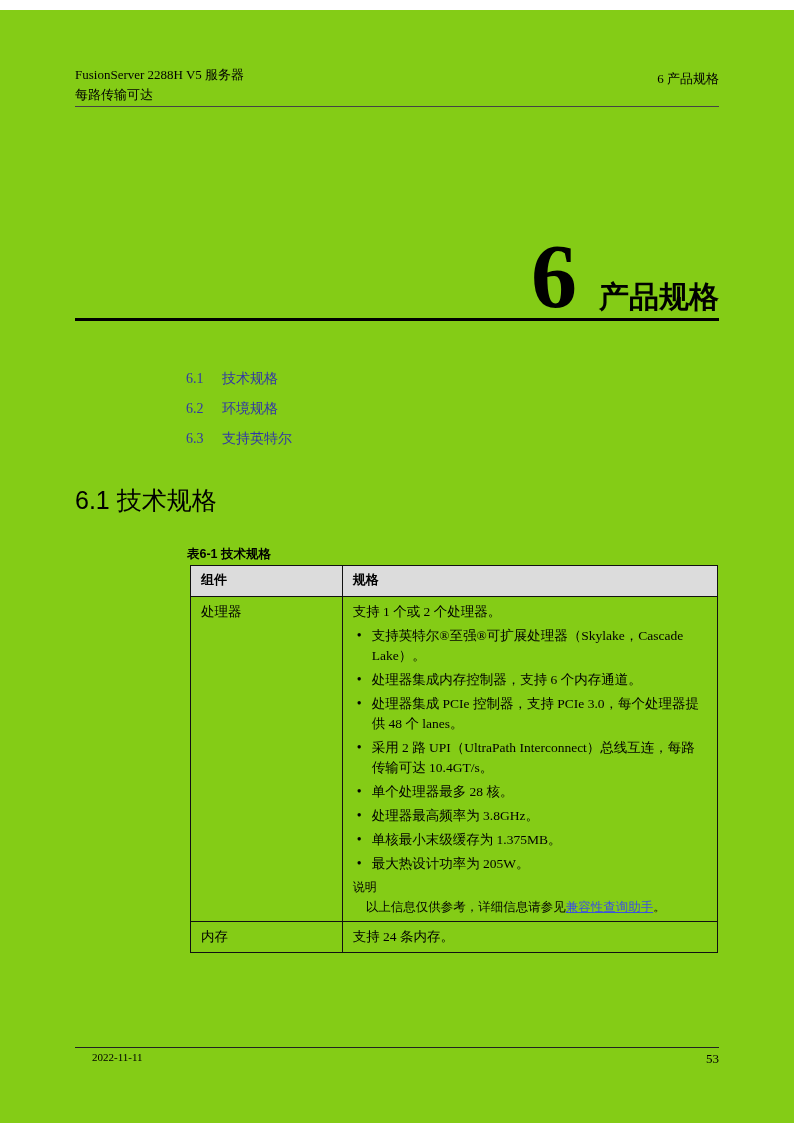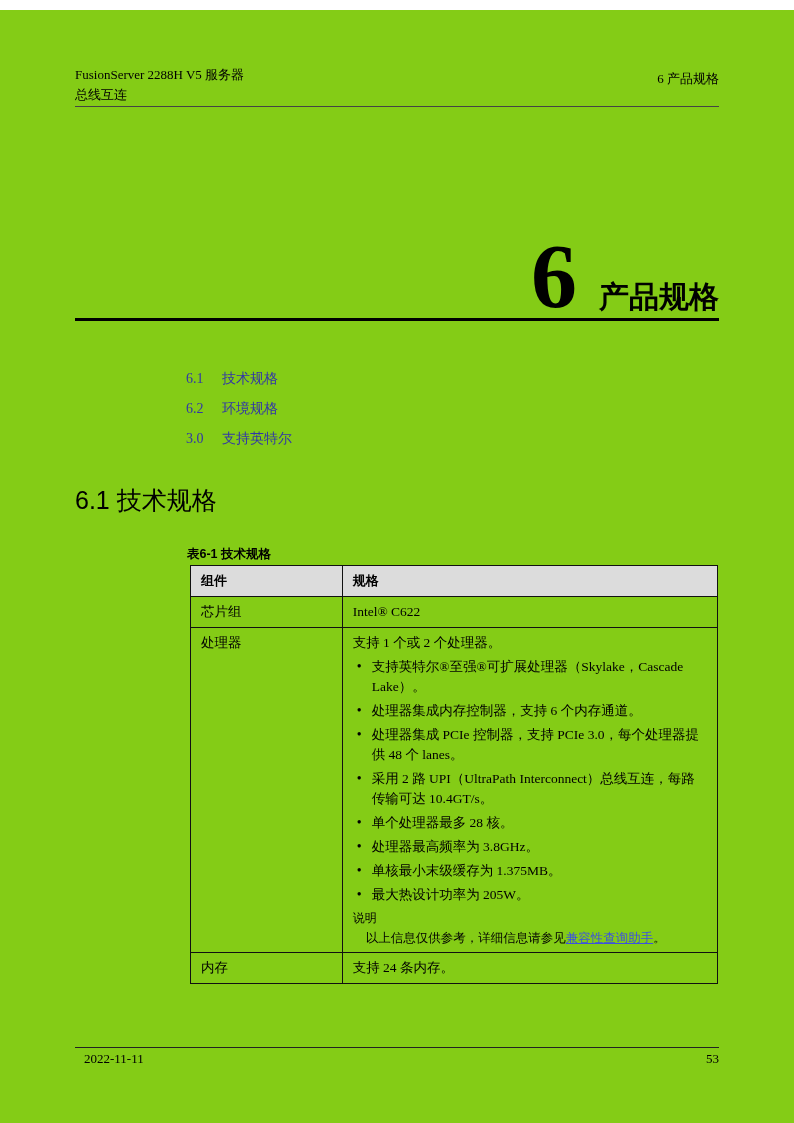--- a/index.html
+++ b/index.html
@@ -75,21 +75,21 @@
     border-collapse: collapse;
     font-size: 13.5px; line-height: 20px;
   }
   table.spec th, table.spec td {
     border: 1px solid #111;
     vertical-align: top;
     text-align: left;
     padding: 5px 10px;
   }
   table.spec th {
-    font-family: Liberation Sans, sans-serif;
+    font-family: Liberation Mono, monospace;
     font-weight: bold; font-size: 13px;
   }
   col.c1 { width: 152px; }
   col.c2 { width: 376px; }
 
   .cell-intro { margin-bottom: 4px; }
   ul.bullets { list-style: none; margin: 0; padding: 0; }
   ul.bullets li {
     position: relative;
     padding-left: 19px;
@@ -103,73 +103,69 @@
   .note { margin-top: 2px; font-family: "Liberation Sans", sans-serif; font-size: 12px; line-height: 18px; }
   .note-label { display: block; margin-bottom: 2px; }
   .note-body { display: block; padding-left: 13px; font-size: 12.5px; }
   .note-link { text-decoration: underline; cursor: pointer; }
 
   
   .ftr-rule {
     position: absolute; left: 75px; right: 75px; top: 1037px;
     border-top: 1px solid #222;
   }
-  .ftr-date { position: absolute; left: 84px; top: 1041px; font-size: 13px; }
+  .ftr-date { position: absolute; left: 92px; top: 1041px; font-size: 11px; }
   .ftr-page { position: absolute; right: 75px; top: 1041px; font-size: 13px; }
 </style>
 </head>
 <body>
 
 <div class="page">
 
   <div class="hdr">
     <div class="hdr-line1">FusionServer 2288H V5 服务器</div>
-    <div class="hdr-line2">总线互连</div>
+    <div class="hdr-line2">每路传输可达</div>
     <div class="hdr-right">6 产品规格</div>
   </div>
   <div class="hdr-rule"></div>
 
   <div class="chapter">
     <span class="chapter-num">6</span>
     <span class="chapter-title">产品规格</span>
   </div>
   <div class="chapter-rule"></div>
 
   <div class="toc">
     <a class="toc-item" style="color: rgb(50, 54, 168);">
       <span class="toc-num">6.1</span>
       <span class="toc-label">技术规格</span>
     </a>
     <a class="toc-item" style="color: rgb(50, 54, 168);">
       <span class="toc-num">6.2</span>
       <span class="toc-label">环境规格</span>
     </a>
     <a class="toc-item" style="color: rgb(50, 54, 168);">
-      <span class="toc-num">3.0</span>
+      <span class="toc-num">6.3</span>
       <span class="toc-label">支持英特尔</span>
     </a>
   </div>
 
   <div class="section-title">6.1 技术规格</div>
 
   <div class="tbl-caption">表6-1 技术规格</div>
 
   <table class="spec">
     <colgroup>
         <col class="c1">
         <col class="c2">
       </colgroup>
     <tbody>
         <tr>
       <th style="background: rgb(220, 220, 220);">组件</th>
       <th style="background: rgb(220, 220, 220);">规格</th>
-    </tr>
-    <tr>
-      <td>芯片组</td>
-      <td>Intel® C622</td>
     </tr>
     <tr>
       <td>处理器</td>
       <td>
         <div class="cell-intro">支持 1 个或 2 个处理器。</div>
         <ul class="bullets">
           <li>支持英特尔®至强®可扩展处理器（Skylake，Cascade Lake）。</li>
           <li>处理器集成内存控制器，支持 6 个内存通道。</li>
           <li>处理器集成 PCIe 控制器，支持 PCIe 3.0，每个处理器提供 48 个 lanes。</li>
           <li>采用 2 路 UPI（UltraPath Interconnect）总线互连，每路传输可达 10.4GT/s。</li>

